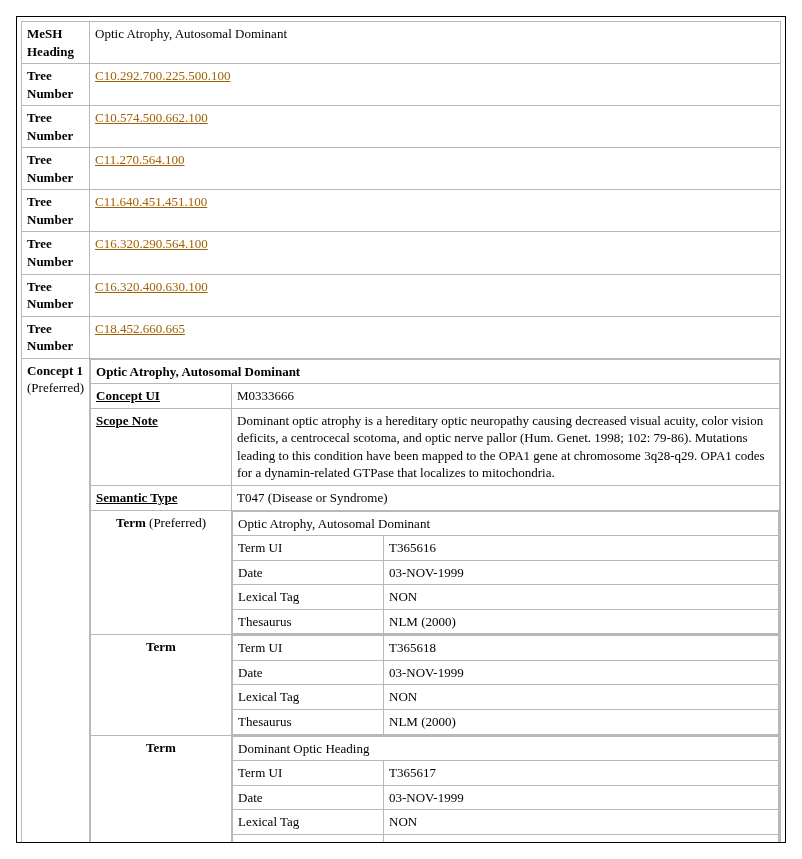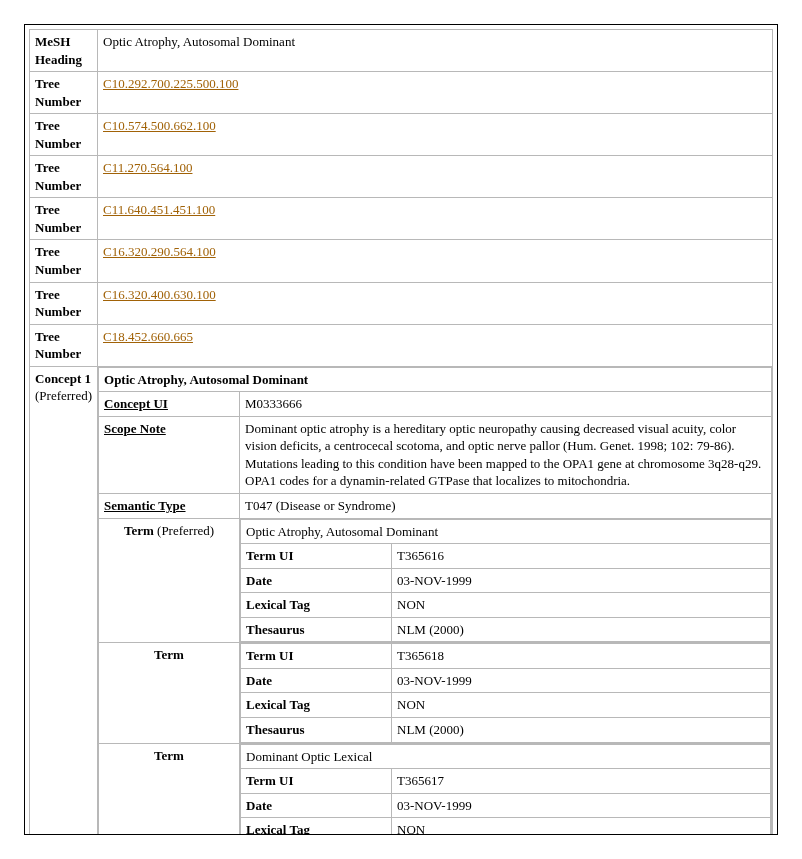--- a/index.html
+++ b/index.html
@@ -7,21 +7,21 @@
     padding: 0;
     background: #fff;
     font-family: "Times New Roman", Times, serif;
     font-size: 13px;
     color: #000;
   }
   .page {
     box-sizing: border-box;
     width: 802px;
     height: 859px;
-    padding: 24px;
+    padding: 16px;
     position: relative;
   }
   .frame {
     border: 1px solid #000;
     box-sizing: border-box;
     padding: 4px;
     height: 100%;
     overflow: hidden;
   }
   table {
@@ -72,21 +72,21 @@
     padding: 0;
   }
   .term-inner-table {
     width: 100%;
     border-collapse: collapse;
   }
   .term-inner-table td {
     border: 1px solid #b8b8b8;
   }
   .tiny-label {
-    font-weight: bold;
+    font-weight: normal;
     width: 140px;
     margin-top: 16px;
   }
 </style>
 </head>
 <body>
 
 <div class="page">
   <div class="frame">
     <table>
@@ -195,21 +195,21 @@
                         </tbody>
                       </table>
                     </td>
                   </tr>
                   <tr>
                     <td class="term-label"><b>Term</b></td>
                     <td class="term-inner">
                       <table class="term-inner-table">
                         <tbody>
                           <tr>
-                            <td colspan="2">Dominant Optic Lexical</td>
+                            <td colspan="2">Dominant Optic Heading</td>
                           </tr>
                           <tr>
                             <td class="tiny-label">Term UI</td>
                             <td>T365617</td>
                           </tr>
                           <tr>
                             <td class="tiny-label">Date</td>
                             <td>03-NOV-1999</td>
                           </tr>
                           <tr>

